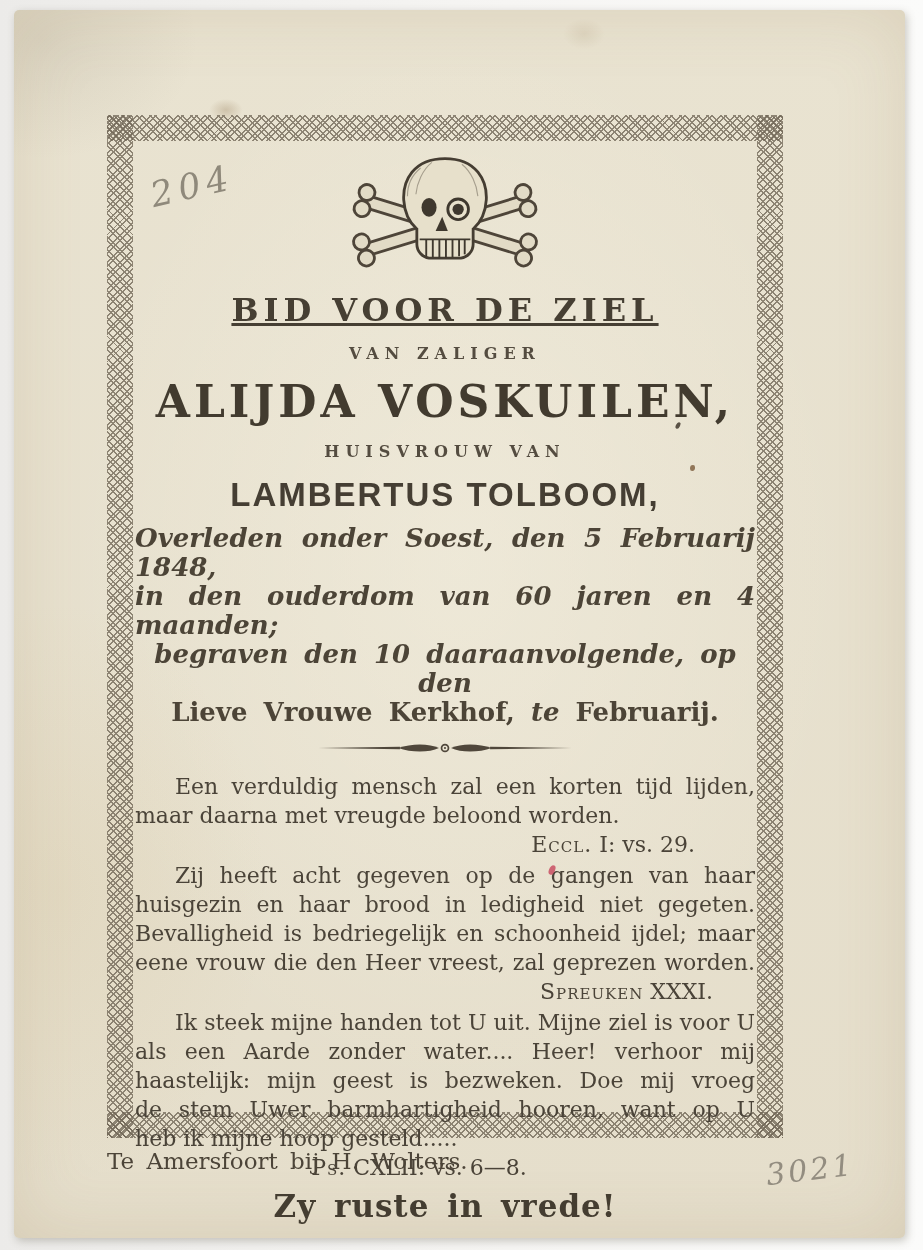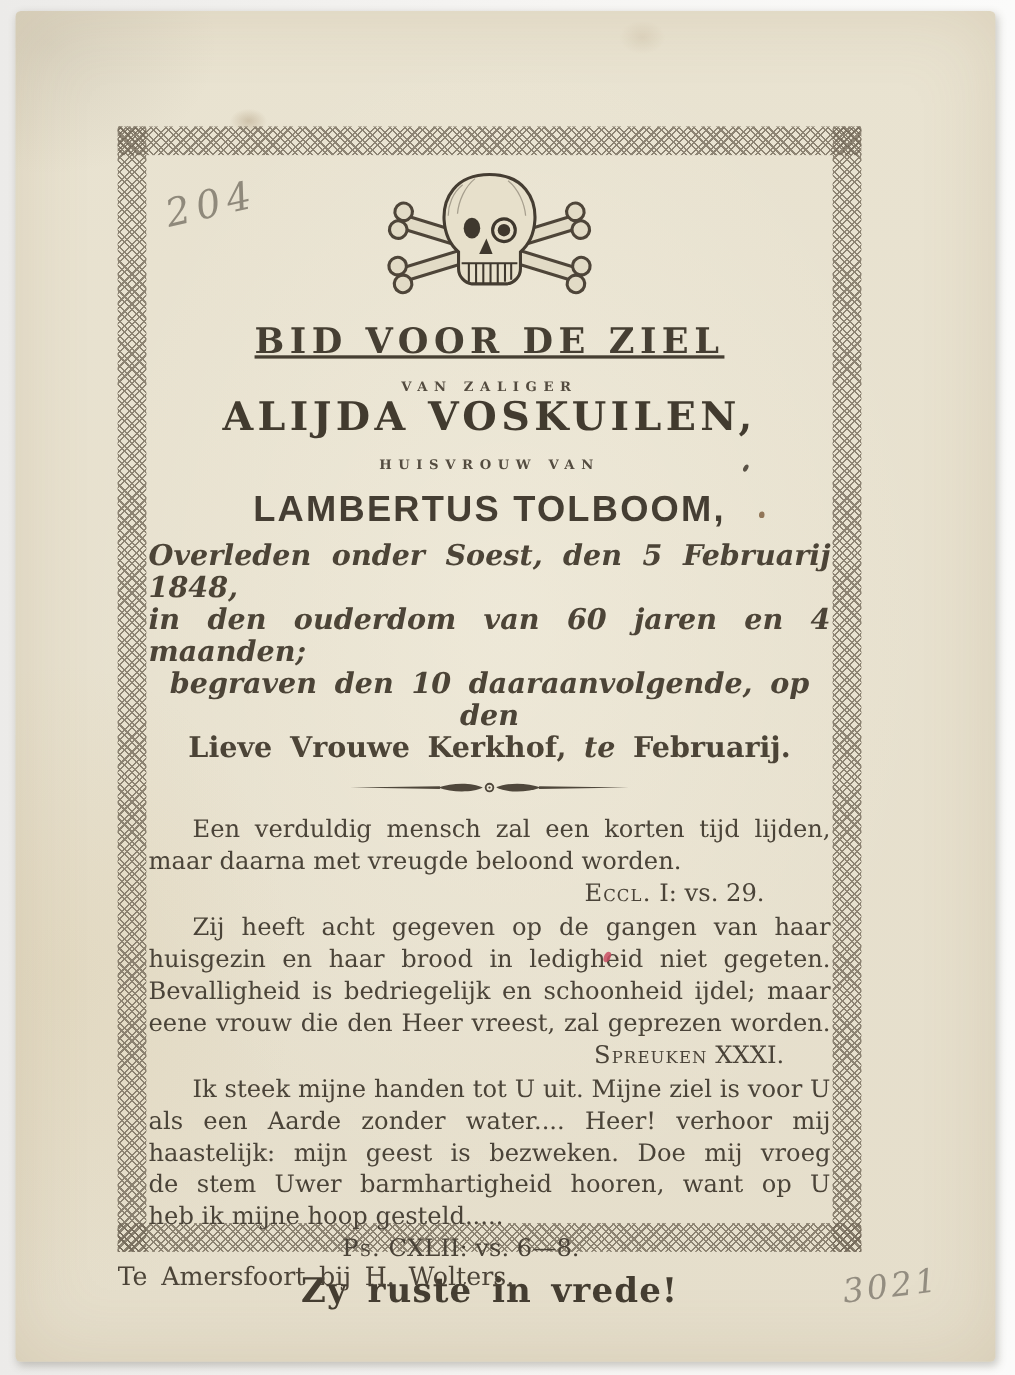--- a/index.html
+++ b/index.html
@@ -33,22 +33,22 @@
     opacity:.75;
   }
   .b-top{left:0;top:0;right:0;height:26px;}
   .b-bottom{left:0;bottom:0;right:0;height:26px;}
   .b-left{left:0;top:0;bottom:0;width:26px;}
   .b-right{right:0;top:0;bottom:0;width:26px;}
   
   .content{position:absolute;left:121px;top:131px;width:620px;color:#4a4338;}
   .skull-wrap{margin-top:12px;text-align:center;height:122px;}
   .title{margin-top:16px;text-align:center;font-size:32px;font-weight:600;letter-spacing:5px;color:#463f33;text-decoration:underline;}
-  .smallcaps-line{margin-top:15px;text-align:center;font-size:12px;font-weight:600;letter-spacing:6px;color:#544c40;}
-  .name-serif{text-align:center;font-size:36px;font-weight:bold;letter-spacing:4px;color:#423b2f;}
+  .smallcaps-line{margin-top:15px;text-align:center;font-size:16px;font-weight:600;letter-spacing:6px;color:#544c40;}
+  .name-serif{margin-top:13px;text-align:center;font-size:44px;font-weight:bold;letter-spacing:4px;color:#423b2f;}
   .name-sans{margin-top:15px;text-align:center;font-family:"Liberation Sans",sans-serif;font-size:33px;font-weight:bold;letter-spacing:2px;color:#453e33;}
   .notice{margin-top:10px;font-size:26px;line-height:29px;font-style:italic;font-weight:600;color:#4c4437;}
   .n-just{text-align:justify;text-align-last:justify;}
   .n-center{text-align:center;word-spacing:7px;}
   .n-upright{font-style:normal;}
   .n-upright em{font-style:italic;}
   .divider-wrap{margin-top:13px;text-align:center;height:14px;}
   .verse{font-size:22px;line-height:29px;color:#4a4338;}
   .v1{margin-top:18px;}
   .v2{margin-top:2px;}

